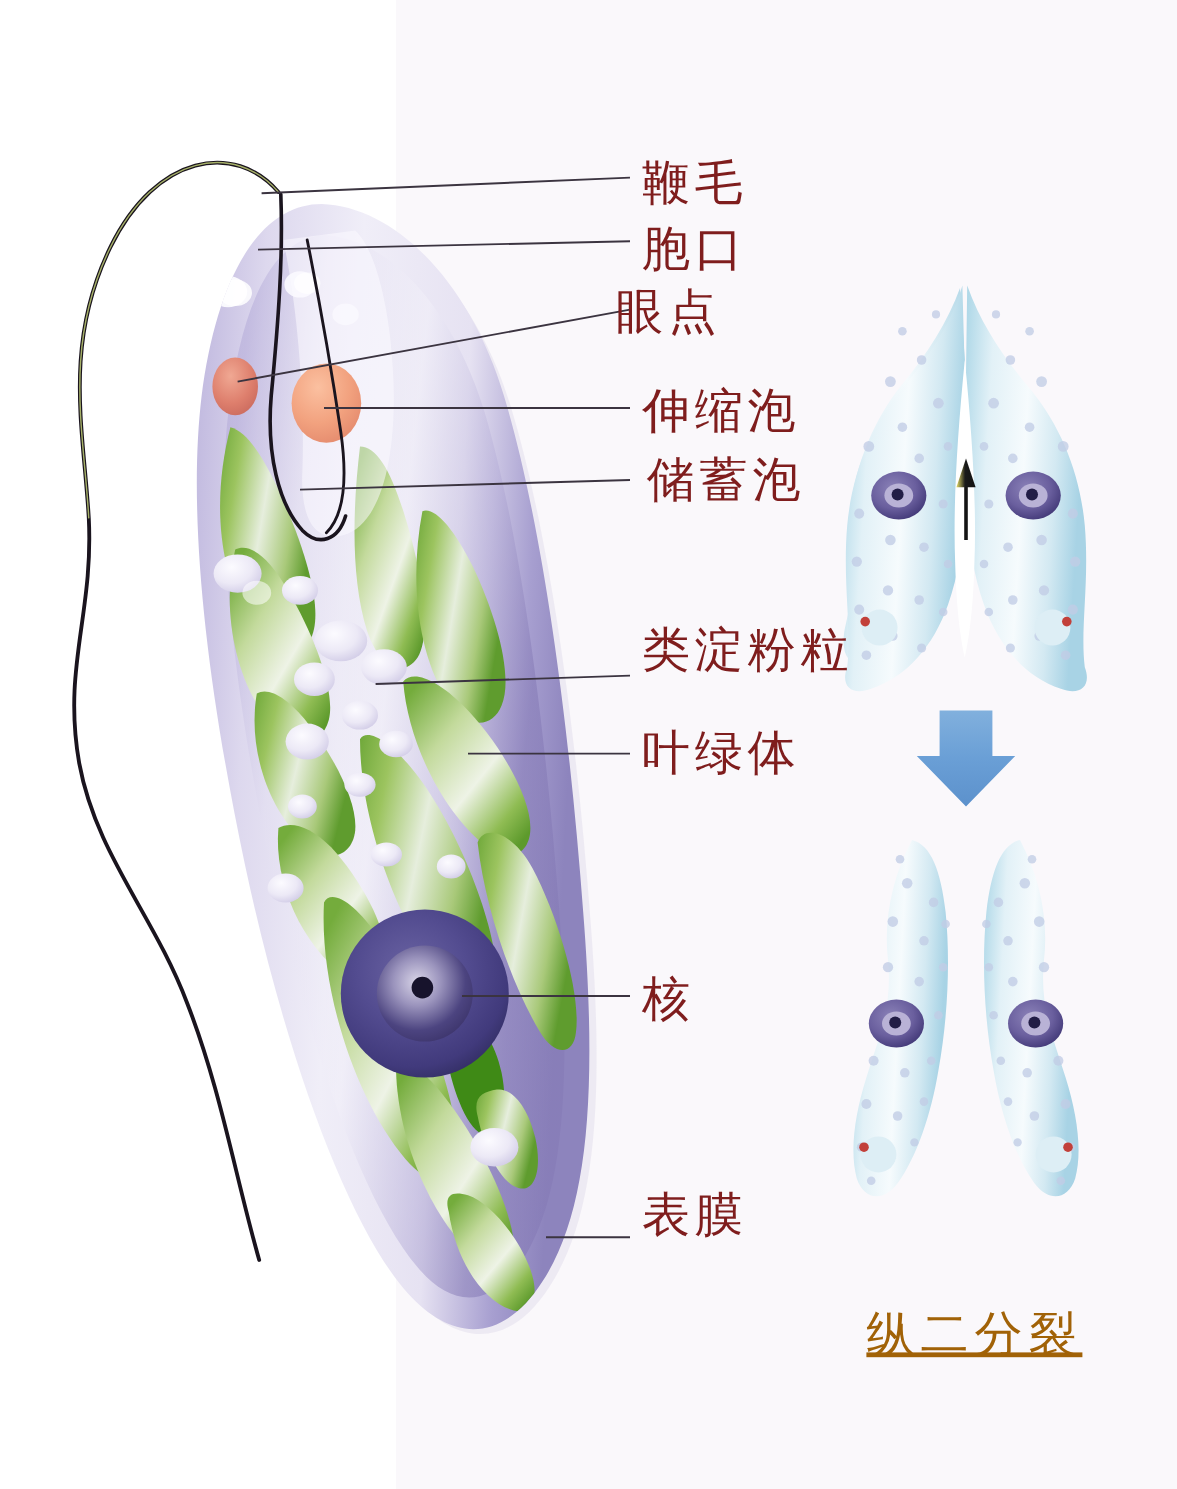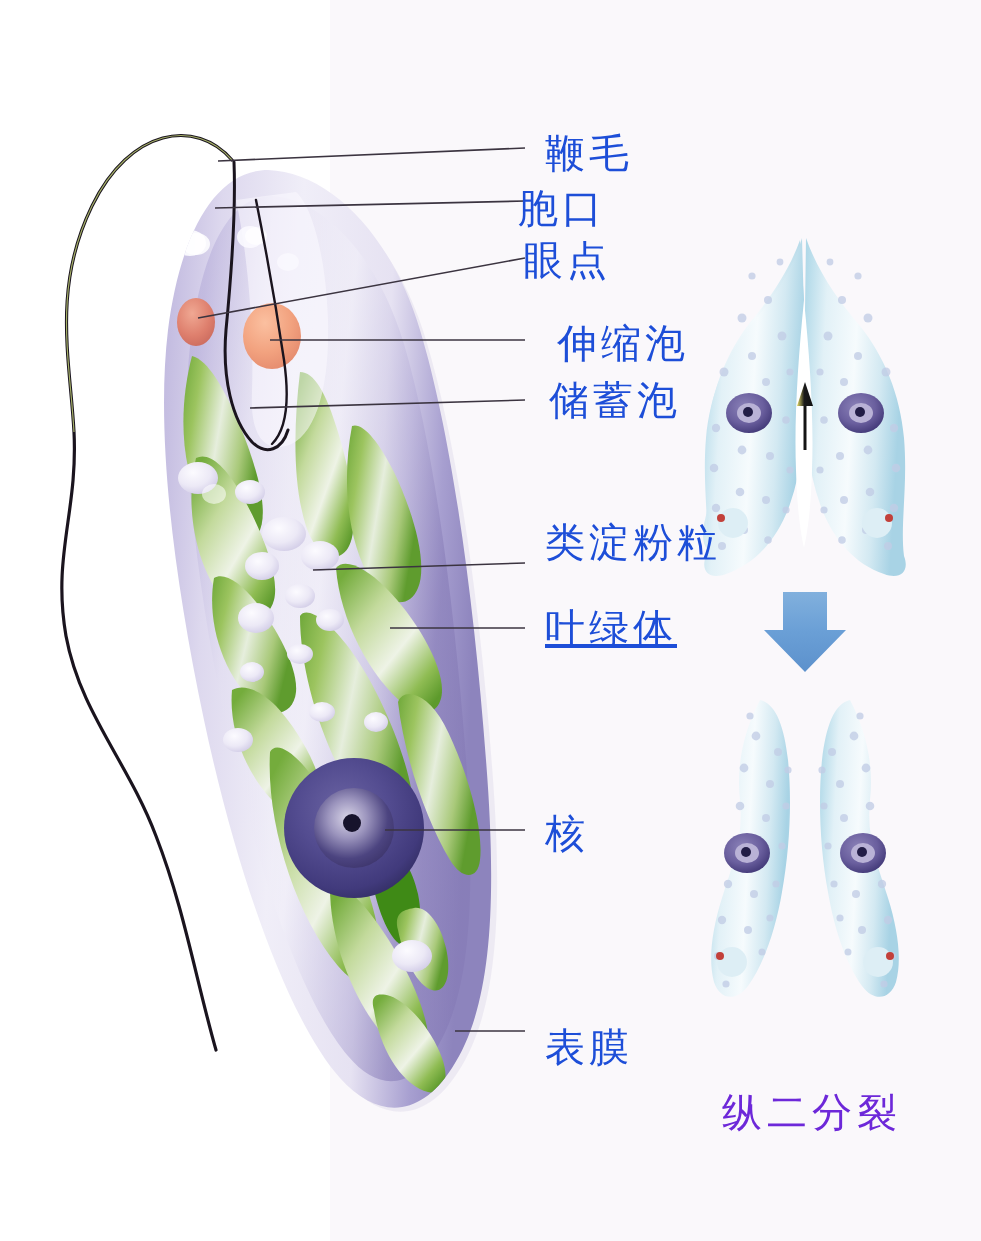--- a/index.html
+++ b/index.html
@@ -11,34 +11,34 @@
     position:relative;
   }
   #figure{
     position:absolute;left:0;top:0;width:981px;height:1241px;
   }
   #figure svg{display:block;}
   .lbl{
     position:absolute;
     font-family:"DejaVu Sans","Liberation Sans",sans-serif;
     font-size:40px;
-    color:#1d4ed8;
+    color:#7f1d1d;
     letter-spacing:4px;
     white-space:nowrap;
     line-height:1;
-    margin-left:10px;
   }
   .caption{
     position:absolute;
     font-family:"DejaVu Sans","Liberation Sans",sans-serif;
     font-size:40px;
-    color:#6d28d9;
+    color:#a16207;
     letter-spacing:5px;
     white-space:nowrap;
     line-height:1;
+    text-decoration:underline;
   }
 </style>
 </head>
 <body>
 
 <div id="figure">
 <svg width="981" height="1241" viewBox="0 0 981 1241" xmlns="http://www.w3.org/2000/svg">
   <defs>
 
     <linearGradient id="bodyGrad" x1="0" y1="0" x2="1" y2="0.15">
@@ -430,22 +430,22 @@
         <circle cx="862" cy="852" r="5" fill="#221d46"></circle>
       </g>
       <circle cx="878" cy="962" r="15" fill="#ddeef5"></circle>
       <circle cx="890" cy="956" r="4" fill="#c2403a"></circle>
     </g>
   </g>
 </svg>
 </div>
 
 <div class="lbl" style="left:535px;top:133px;">鞭毛</div>
-<div class="lbl" style="left:508px;top:188px;">胞口</div>
+<div class="lbl" style="left:535px;top:188px;">胞口</div>
 <div class="lbl" style="left:513px;top:240px;">眼点</div>
-<div class="lbl" style="left:547px;top:323px;text-align:center;">伸缩泡</div>
+<div class="lbl" style="left:535px;top:323px;text-align:center;">伸缩泡</div>
 <div class="lbl" style="left:539px;top:380px;">储蓄泡</div>
 <div class="lbl" style="left:535px;top:522px;">类淀粉粒</div>
-<div class="lbl" style="left:535px;top:608px;text-decoration:underline;">叶绿体</div>
+<div class="lbl" style="left:535px;top:608px;">叶绿体</div>
 <div class="lbl" style="left:535px;top:813px;">核</div>
-<div class="lbl" style="left:535px;top:1027px;">表膜</div>
+<div class="lbl" style="left:535px;top:993px;">表膜</div>
 
 <div class="caption" style="left:722px;top:1092px;">纵二分裂</div>
 
 </body></html>

